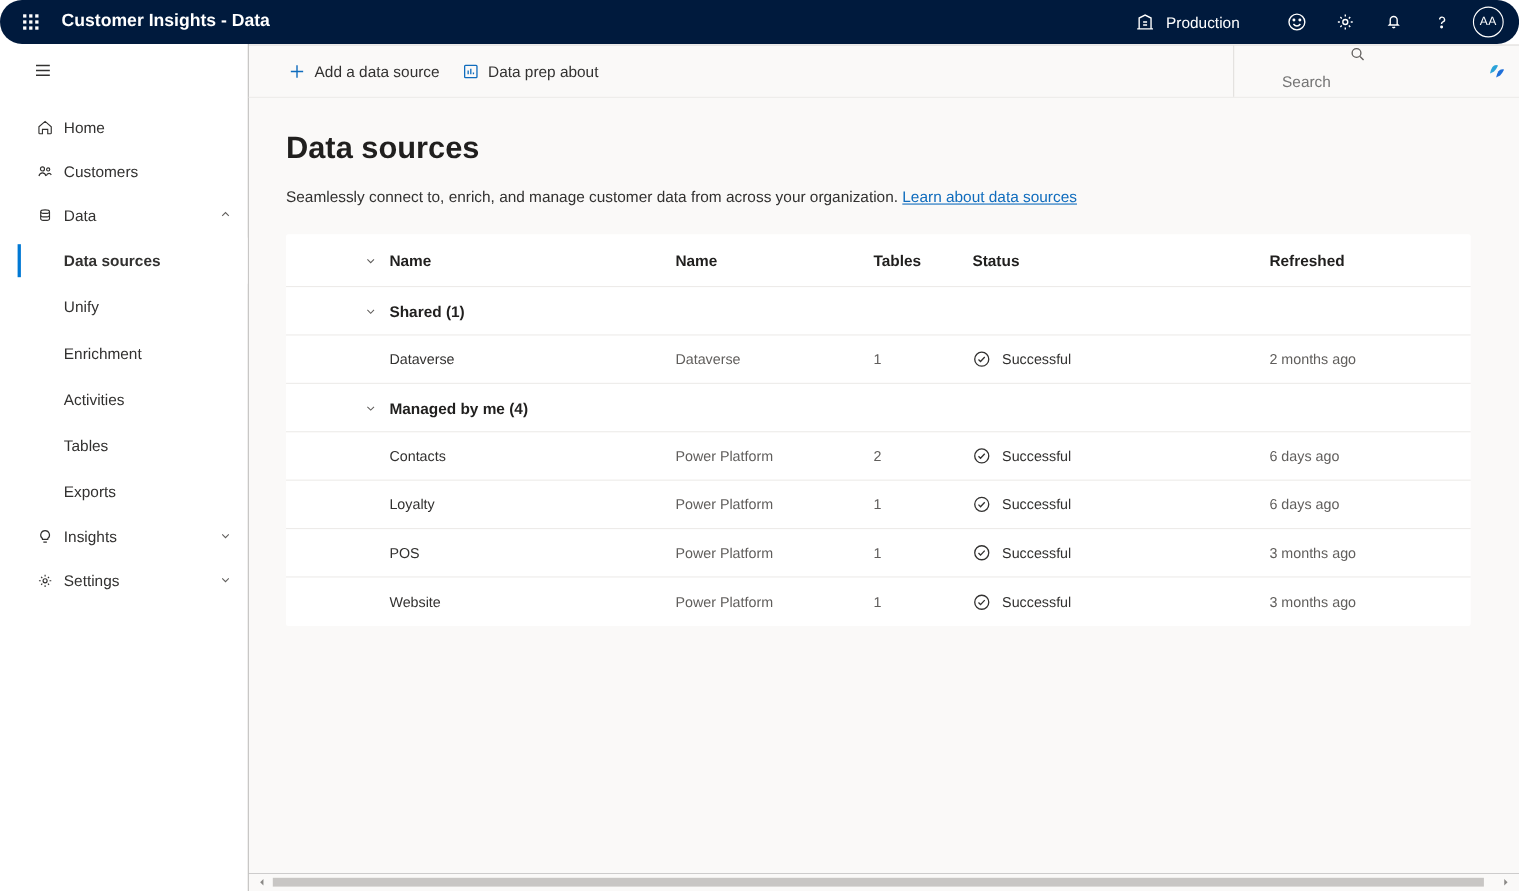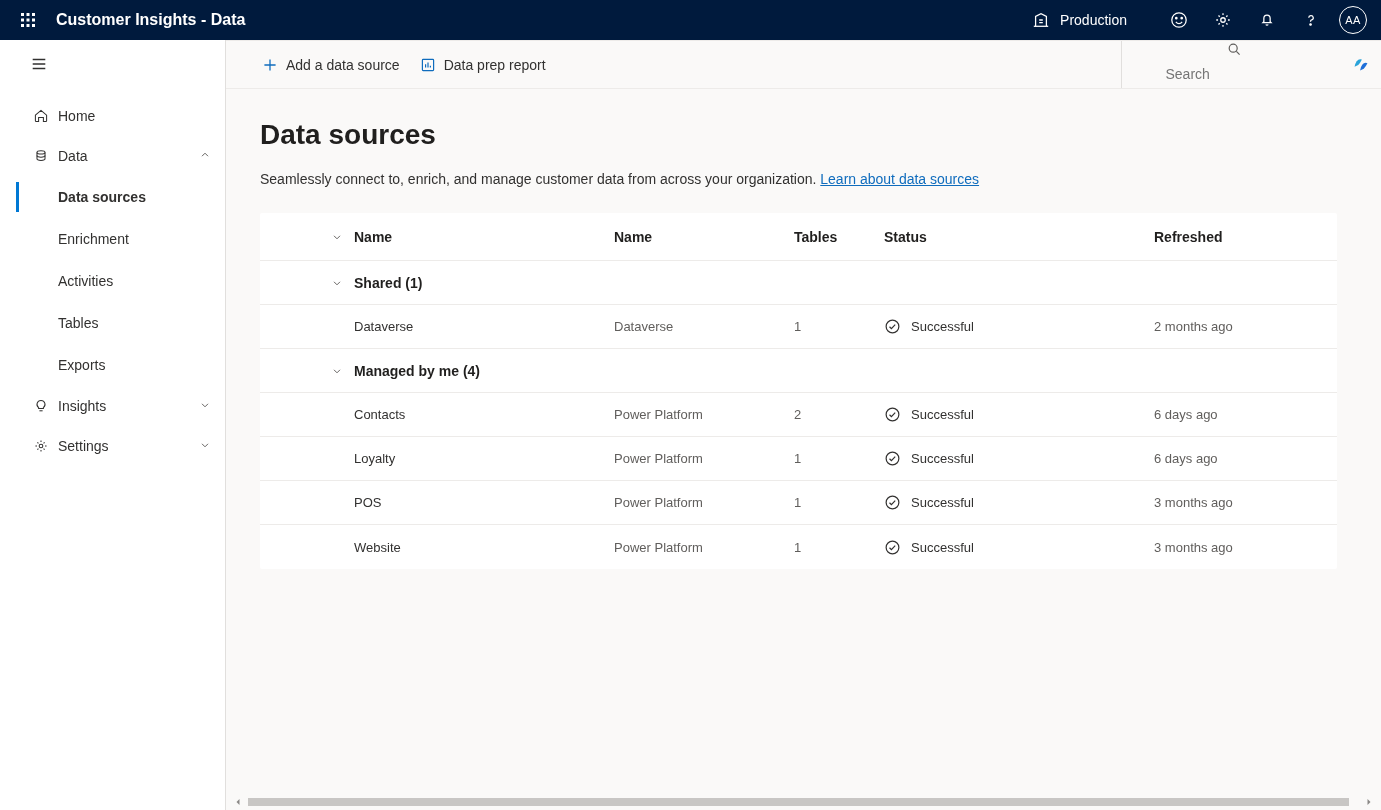--- a/index.html
+++ b/index.html
@@ -14,20 +14,21 @@
     overflow: hidden;
   }
   
   .topbar {
     height: 40px;
     background: #001a3d;
     color: #fff;
     display: flex;
     align-items: center;
     padding: 0 8px;
+    border-radius: 20px;
   }
   .waffle {
     width: 40px; height: 40px;
     display:flex; align-items:center; justify-content:center;
     cursor:pointer;
   }
   .topbar-title { font-weight:600; font-size:16px; margin-left: 8px; }
   .topbar-spacer { flex:1; }
   .env { display:flex; align-items:center; gap:10px; cursor:pointer; margin-right: 30px;}
   .topbar .iconbtn {
@@ -239,34 +240,48 @@
         <span class="nicon">
           <svg width="16" height="16" viewBox="0 0 20 20" fill="none" stroke="currentColor" stroke-width="1.3">
               <path d="M3 9 10 3l7 6v7a1 1 0 0 1-1 1h-3v-5H7v5H4a1 1 0 0 1-1-1V9Z"></path>
             </svg>
         </span>
         <span>Home</span>
       </div>
       <div class="navitem">
         <span class="nicon">
           <svg width="16" height="16" viewBox="0 0 20 20" fill="none" stroke="currentColor" stroke-width="1.3">
+              <circle cx="7" cy="7" r="2.3"></circle>
+              <circle cx="13.5" cy="7.5" r="1.8"></circle>
+              <path d="M3 15c.5-2 2-3.5 4-3.5s3.5 1.5 4 3.5"></path>
+              <path d="M11.5 14.5c.3-1.5 1.5-2.5 3-2.5 1 0 2 .6 2.5 1.8"></path>
+            </svg>
+        </span>
+        <span>Customers</span>
+      </div>
+      <div class="navitem">
+        <span class="nicon">
+          <svg width="16" height="16" viewBox="0 0 20 20" fill="none" stroke="currentColor" stroke-width="1.3">
               <ellipse cx="10" cy="5.5" rx="5" ry="2"></ellipse>
               <path d="M5 5.5v8c0 1.1 2.2 2 5 2s5-.9 5-2v-8"></path>
               <path d="M5 9.5c0 1.1 2.2 2 5 2s5-.9 5-2"></path>
             </svg>
         </span>
         <span>Data</span>
         <span class="chev">
           <svg width="12" height="12" viewBox="0 0 20 20" fill="none" stroke="currentColor" stroke-width="1.6">
               <path d="M5 12l5-5 5 5"></path>
             </svg>
         </span>
       </div>
       <div class="subitem active">
         <span>Data sources</span>
+      </div>
+      <div class="subitem">
+        <span>Unify</span>
       </div>
       <div class="subitem">
         <span>Enrichment</span>
       </div>
       <div class="subitem">
         <span>Activities</span>
       </div>
       <div class="subitem">
         <span>Tables</span>
       </div>
@@ -314,21 +329,21 @@
         </span>
         <span>Add a data source</span>
       </div>
       <div class="cmd">
         <span class="cicon">
           <svg width="16" height="16" viewBox="0 0 20 20" fill="none" stroke="currentColor" stroke-width="1.5">
               <rect x="3" y="3" width="14" height="14" rx="1"></rect>
               <path d="M7 13V9M10 13V7M13 13v-2"></path>
             </svg>
         </span>
-        <span>Data prep report</span>
+        <span>Data prep about</span>
       </div>
       <div class="searchwrap">
         <svg width="16" height="16" viewBox="0 0 20 20" fill="none" stroke="currentColor" stroke-width="1.5">
             <circle cx="9" cy="9" r="5"></circle>
             <path d="M13 13l4 4"></path>
           </svg>
         <input type="text" placeholder="Search" style="">
       </div>
       <div class="copilot">
         <svg width="22" height="22" viewBox="0 0 24 24">

